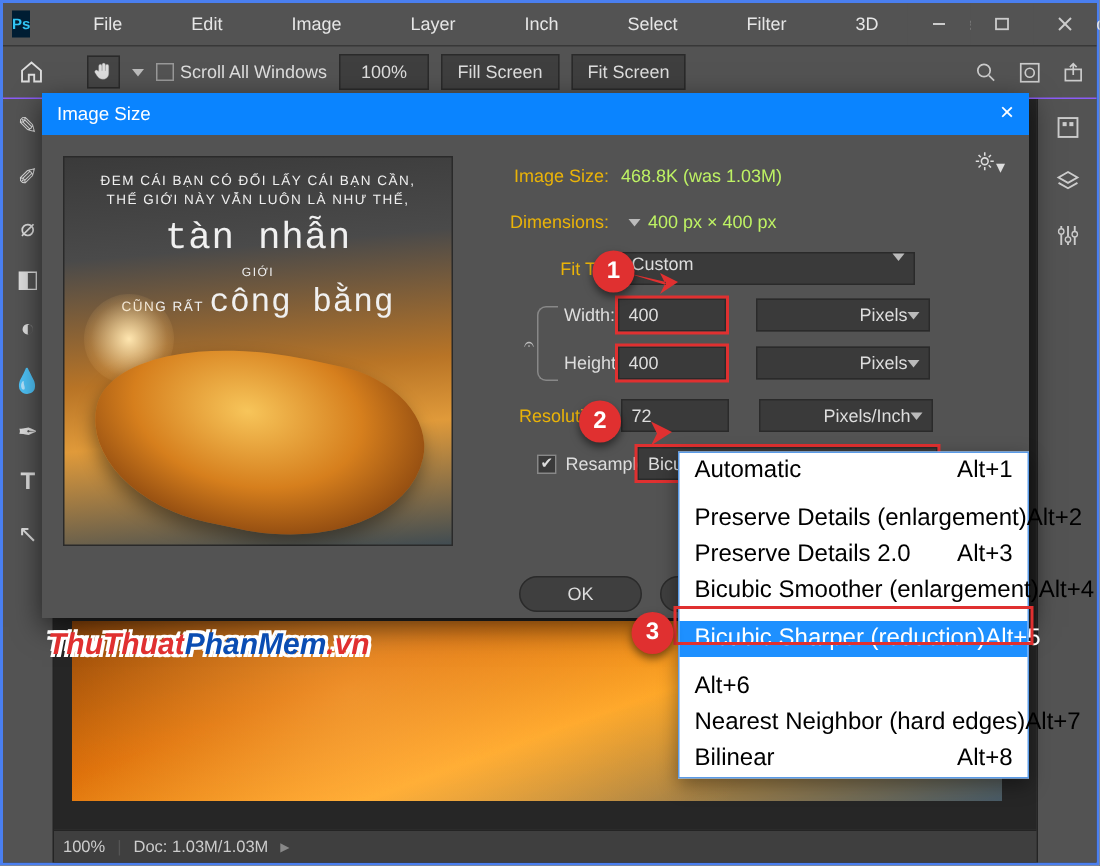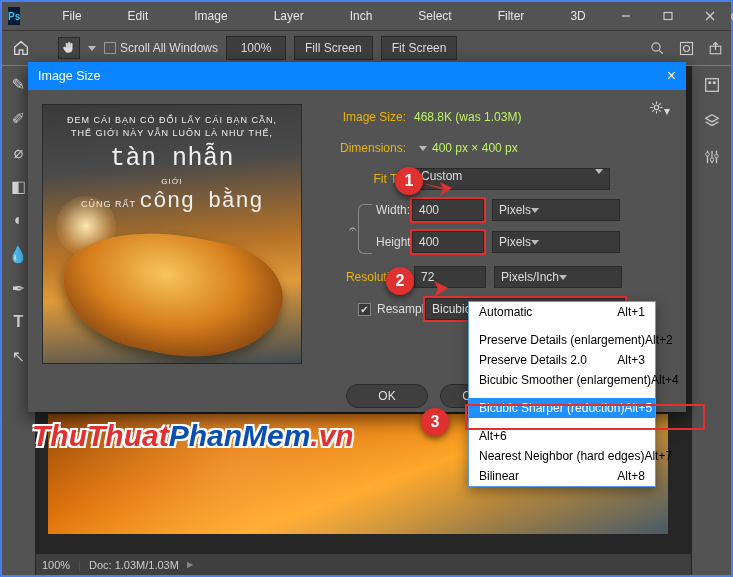--- a/index.html
+++ b/index.html
@@ -49,43 +49,43 @@
   .flare { position:absolute; left:14px; top:92px; width:60px; height:60px; border-radius:50%; background: radial-gradient(circle,#ffe6b0 0%, rgba(255,200,120,0.2) 60%, transparent 80%);}
 
   .fields { flex:1; padding: 14px 16px 10px 6px; position: relative; }
   .frow { display: flex; align-items: center; height: 26px; margin-bottom: 5px; }
   .flabel { width: 100px; text-align: right; padding-right: 8px; color: #eab308; }
   .fval { color: #bef264; }
   .link-toggle { width: 18px; display:flex; align-items:center; justify-content:center; color:#bbb; }
   .sel, .inp { background: #3a3a3a; border: 1px solid #2a2a2a; color: #ddd; height: 22px; font-size: 12px; padding: 0 6px; }
   .inp { width: 72px; }
   .sel-wide { width: 196px; display:flex; justify-content:space-between; padding:0 6px;}
-  .sel-unit { width: 128px; display:flex; align-items:center; justify-content:flex-start; padding:0 6px;}
+  .sel-unit { width: 116px; display:flex; align-items:center; justify-content:flex-end; padding:0 6px;margin-left:12px;}
   .hi-red { outline: 2.5px solid #e03030; outline-offset: 0; }
   .gear { position: absolute; right: 16px; top: 10px; color:#ddd; }
   .chk2 { width:13px; height:13px; background:#3a3a3a; border:1px solid #888; display:flex; align-items:center; justify-content:center; color:#ddd; font-size:10px;}
   .link-bracket { width:14px; height:50px; border:1.5px solid #888; border-right:none; border-radius: 6px 0 0 6px; margin-right:4px;}
 
   
-  .dd { position: absolute; left: 450px; top: 299px; width: 188px; background: #fff; border: 1px solid #5a9be8; box-shadow: 0 4px 12px rgba(0,0,0,0.4); color: #000; font-size: 12px; z-index: 40; margin-left: 16px; }
+  .dd { position: absolute; left: 450px; top: 299px; width: 234px; background: #fff; border: 1px solid #5a9be8; box-shadow: 0 4px 12px rgba(0,0,0,0.4); color: #000; font-size: 16px; z-index: 40; }
   .dd .opt { display: flex; justify-content: space-between; padding: 3px 10px; white-space: nowrap; }
   .dd .opt.selected { background: #1e90ff; color: #fff; }
   .dd .sep { height: 8px; }
   .dd-hi { position:absolute; outline:2.5px solid #e03030; pointer-events:none; }
 
   .btns { position: absolute; left: 344px; top: 382px; display: flex; gap: 12px; z-index:20;}
   .btns .btn { width: 82px; height: 24px; background: #3f3f3f; border: 1px solid #2a2a2a; color:#ddd; text-align:center; line-height:22px; font-size:12px; border-radius:12px;}
 
   
   .badge { position: absolute; width: 28px; height: 28px; border-radius: 50%; background: #e03030; color: #fff; display: flex; align-items: center; justify-content: center; font-weight: bold; font-size: 16px; z-index: 60; box-shadow: 0 3px 6px rgba(0,0,0,0.5);}
   .arrow { position: absolute; z-index: 59; }
   .arrow svg { display: block; }
 
   
-  .wm { position: absolute; left: 30px; top: 417px; font-size: 30px; font-weight: 800; font-style: italic; z-index: 70; text-shadow: 2px 2px 0 #fff, -2px -2px 0 #fff, 2px -2px 0 #fff, -2px 2px 0 #fff; font-family: Arial, sans-serif; }
+  .wm { position: absolute; left: 30px; top: 417px; font-size: 20px; font-weight: 800; font-style: italic; z-index: 70; text-shadow: 2px 2px 0 #fff, -2px -2px 0 #fff, 2px -2px 0 #fff, -2px 2px 0 #fff; font-family: Arial, sans-serif; }
   .wm .red { color: #e03030; }
   .wm .blue { color: #0a4db3; }
 
   .chev { width:0; height:0; border-left:4px solid transparent; border-right:4px solid transparent; border-top:5px solid #bbb; display:inline-block;}
 </style>
 </head>
 <body>
 
 <div class="frame">
 

